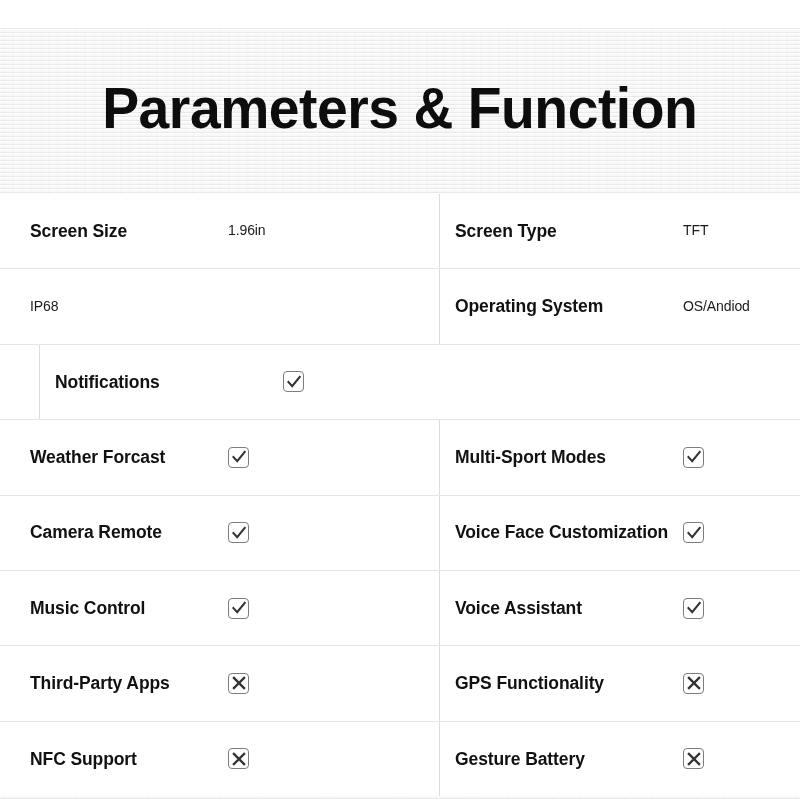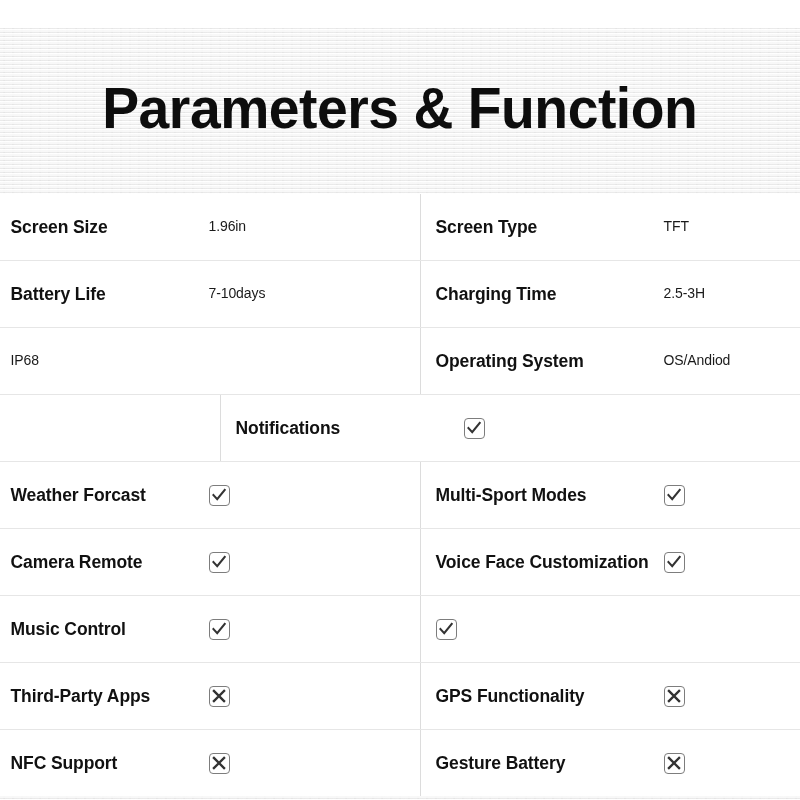--- a/index.html
+++ b/index.html
@@ -87,21 +87,20 @@
     display: flex;
     flex-direction: column;
   }
 
   .spec-row {
     flex: 1 1 0;
     display: flex;
     position: relative;
     border-bottom: 1px solid #e6e6e6;
     min-height: 0;
-    justify-content: center;
   }
   .spec-row:last-child {
     border-bottom: none;
   }
 
   .spec-cell {
     flex: 0 0 50%;
     width: 50%;
     display: flex;
     align-items: center;
@@ -172,30 +171,20 @@
           <div class="cell-label">Screen Size</div>
           <div class="cell-value">1.96in</div>
         </div>
         <div class="spec-cell right">
           <div class="cell-label">Screen Type</div>
           <div class="cell-value">TFT</div>
         </div>
       </div>
       <div class="spec-row">
         <div class="spec-cell left">
-          <div class="cell-label">Battery Life</div>
-          <div class="cell-value">7-10days</div>
-        </div>
-        <div class="spec-cell right">
-          <div class="cell-label">Charging Time</div>
-          <div class="cell-value">2.5-3H</div>
-        </div>
-      </div>
-      <div class="spec-row">
-        <div class="spec-cell left">
           <div class="cell-value">IP68</div>
         </div>
         <div class="spec-cell right">
           <div class="cell-label">Operating System</div>
           <div class="cell-value">OS/Andiod</div>
         </div>
       </div>
       <div class="spec-row">
         <div class="spec-cell right">
           <div class="cell-label">Notifications</div>
@@ -257,20 +246,21 @@
           <div class="cell-label">Music Control</div>
           <div class="cell-value">
             <span class="box">
               <svg width="15" height="15" viewBox="0 0 15 15">
                 <path d="M2 7.6 L5.7 11.6 L13.2 2.4" fill="none" stroke="#333333" stroke-width="2.1" stroke-linecap="square" stroke-linejoin="miter"></path>
               </svg>
             </span>
           </div>
         </div>
         <div class="spec-cell right">
+          <div class="cell-label">Voice Assistant</div>
           <div class="cell-value">
             <span class="box">
               <svg width="15" height="15" viewBox="0 0 15 15">
                 <path d="M2 7.6 L5.7 11.6 L13.2 2.4" fill="none" stroke="#333333" stroke-width="2.1" stroke-linecap="square" stroke-linejoin="miter"></path>
               </svg>
             </span>
           </div>
         </div>
       </div>
       <div class="spec-row">

